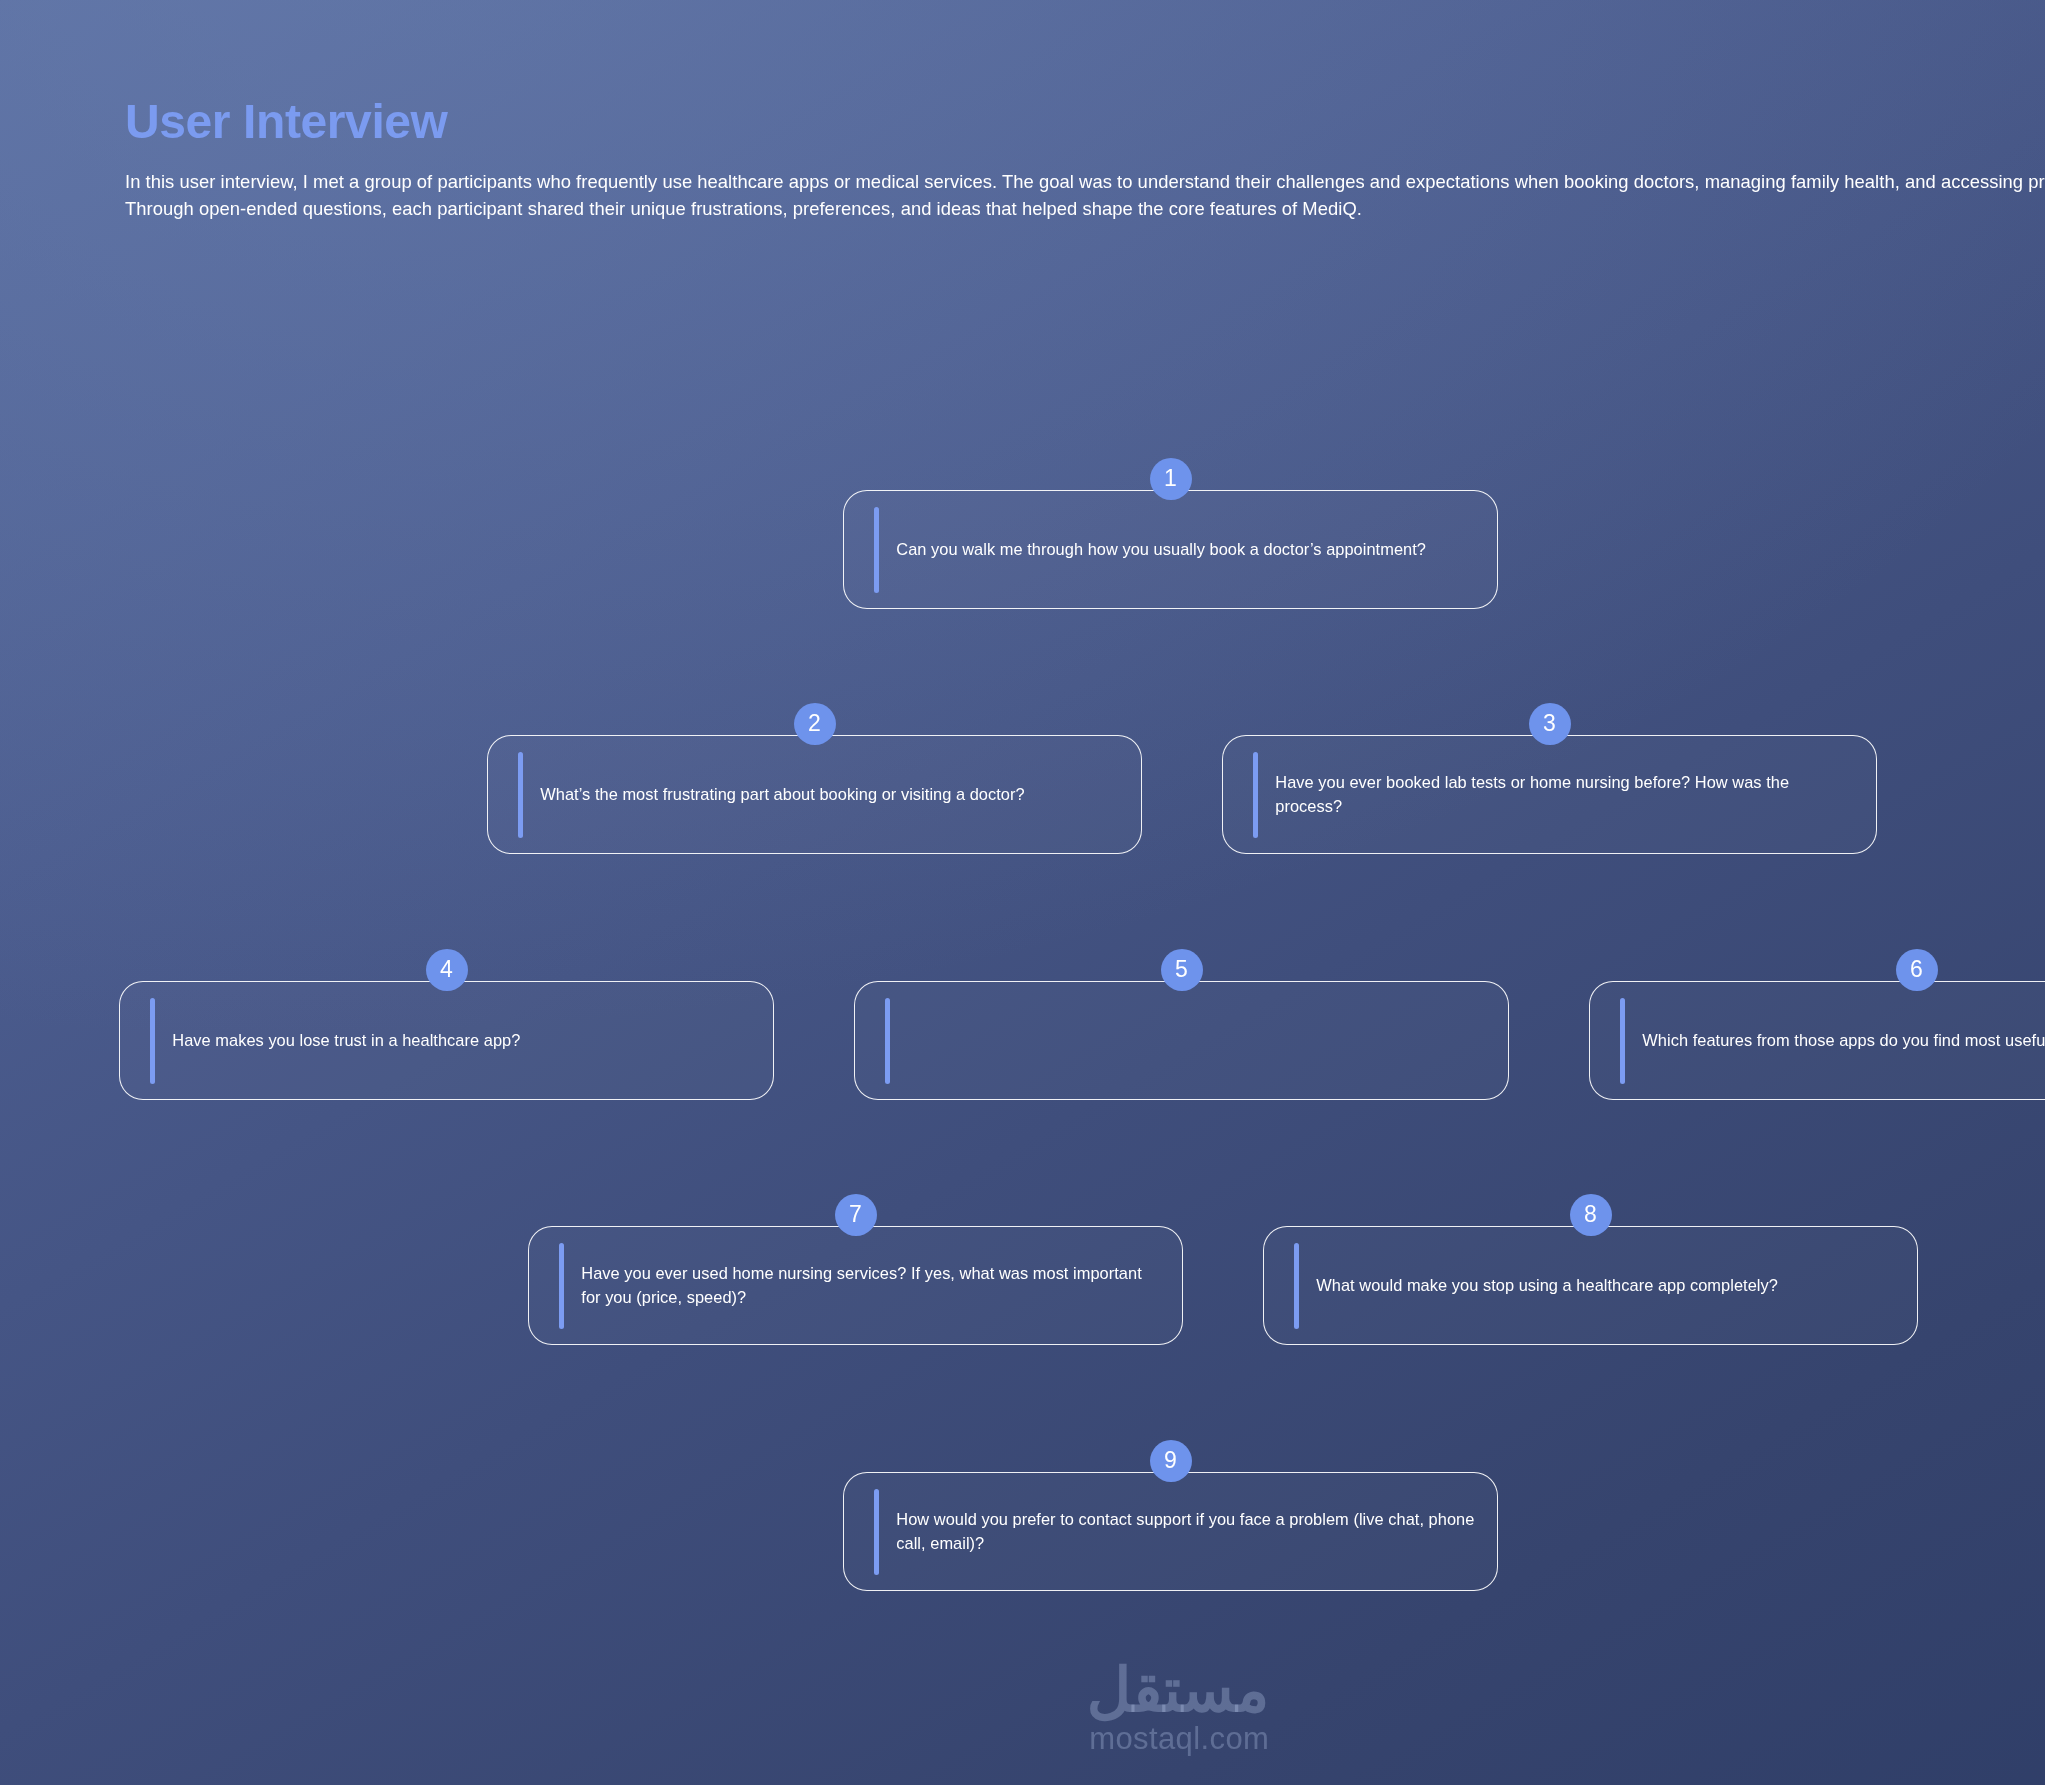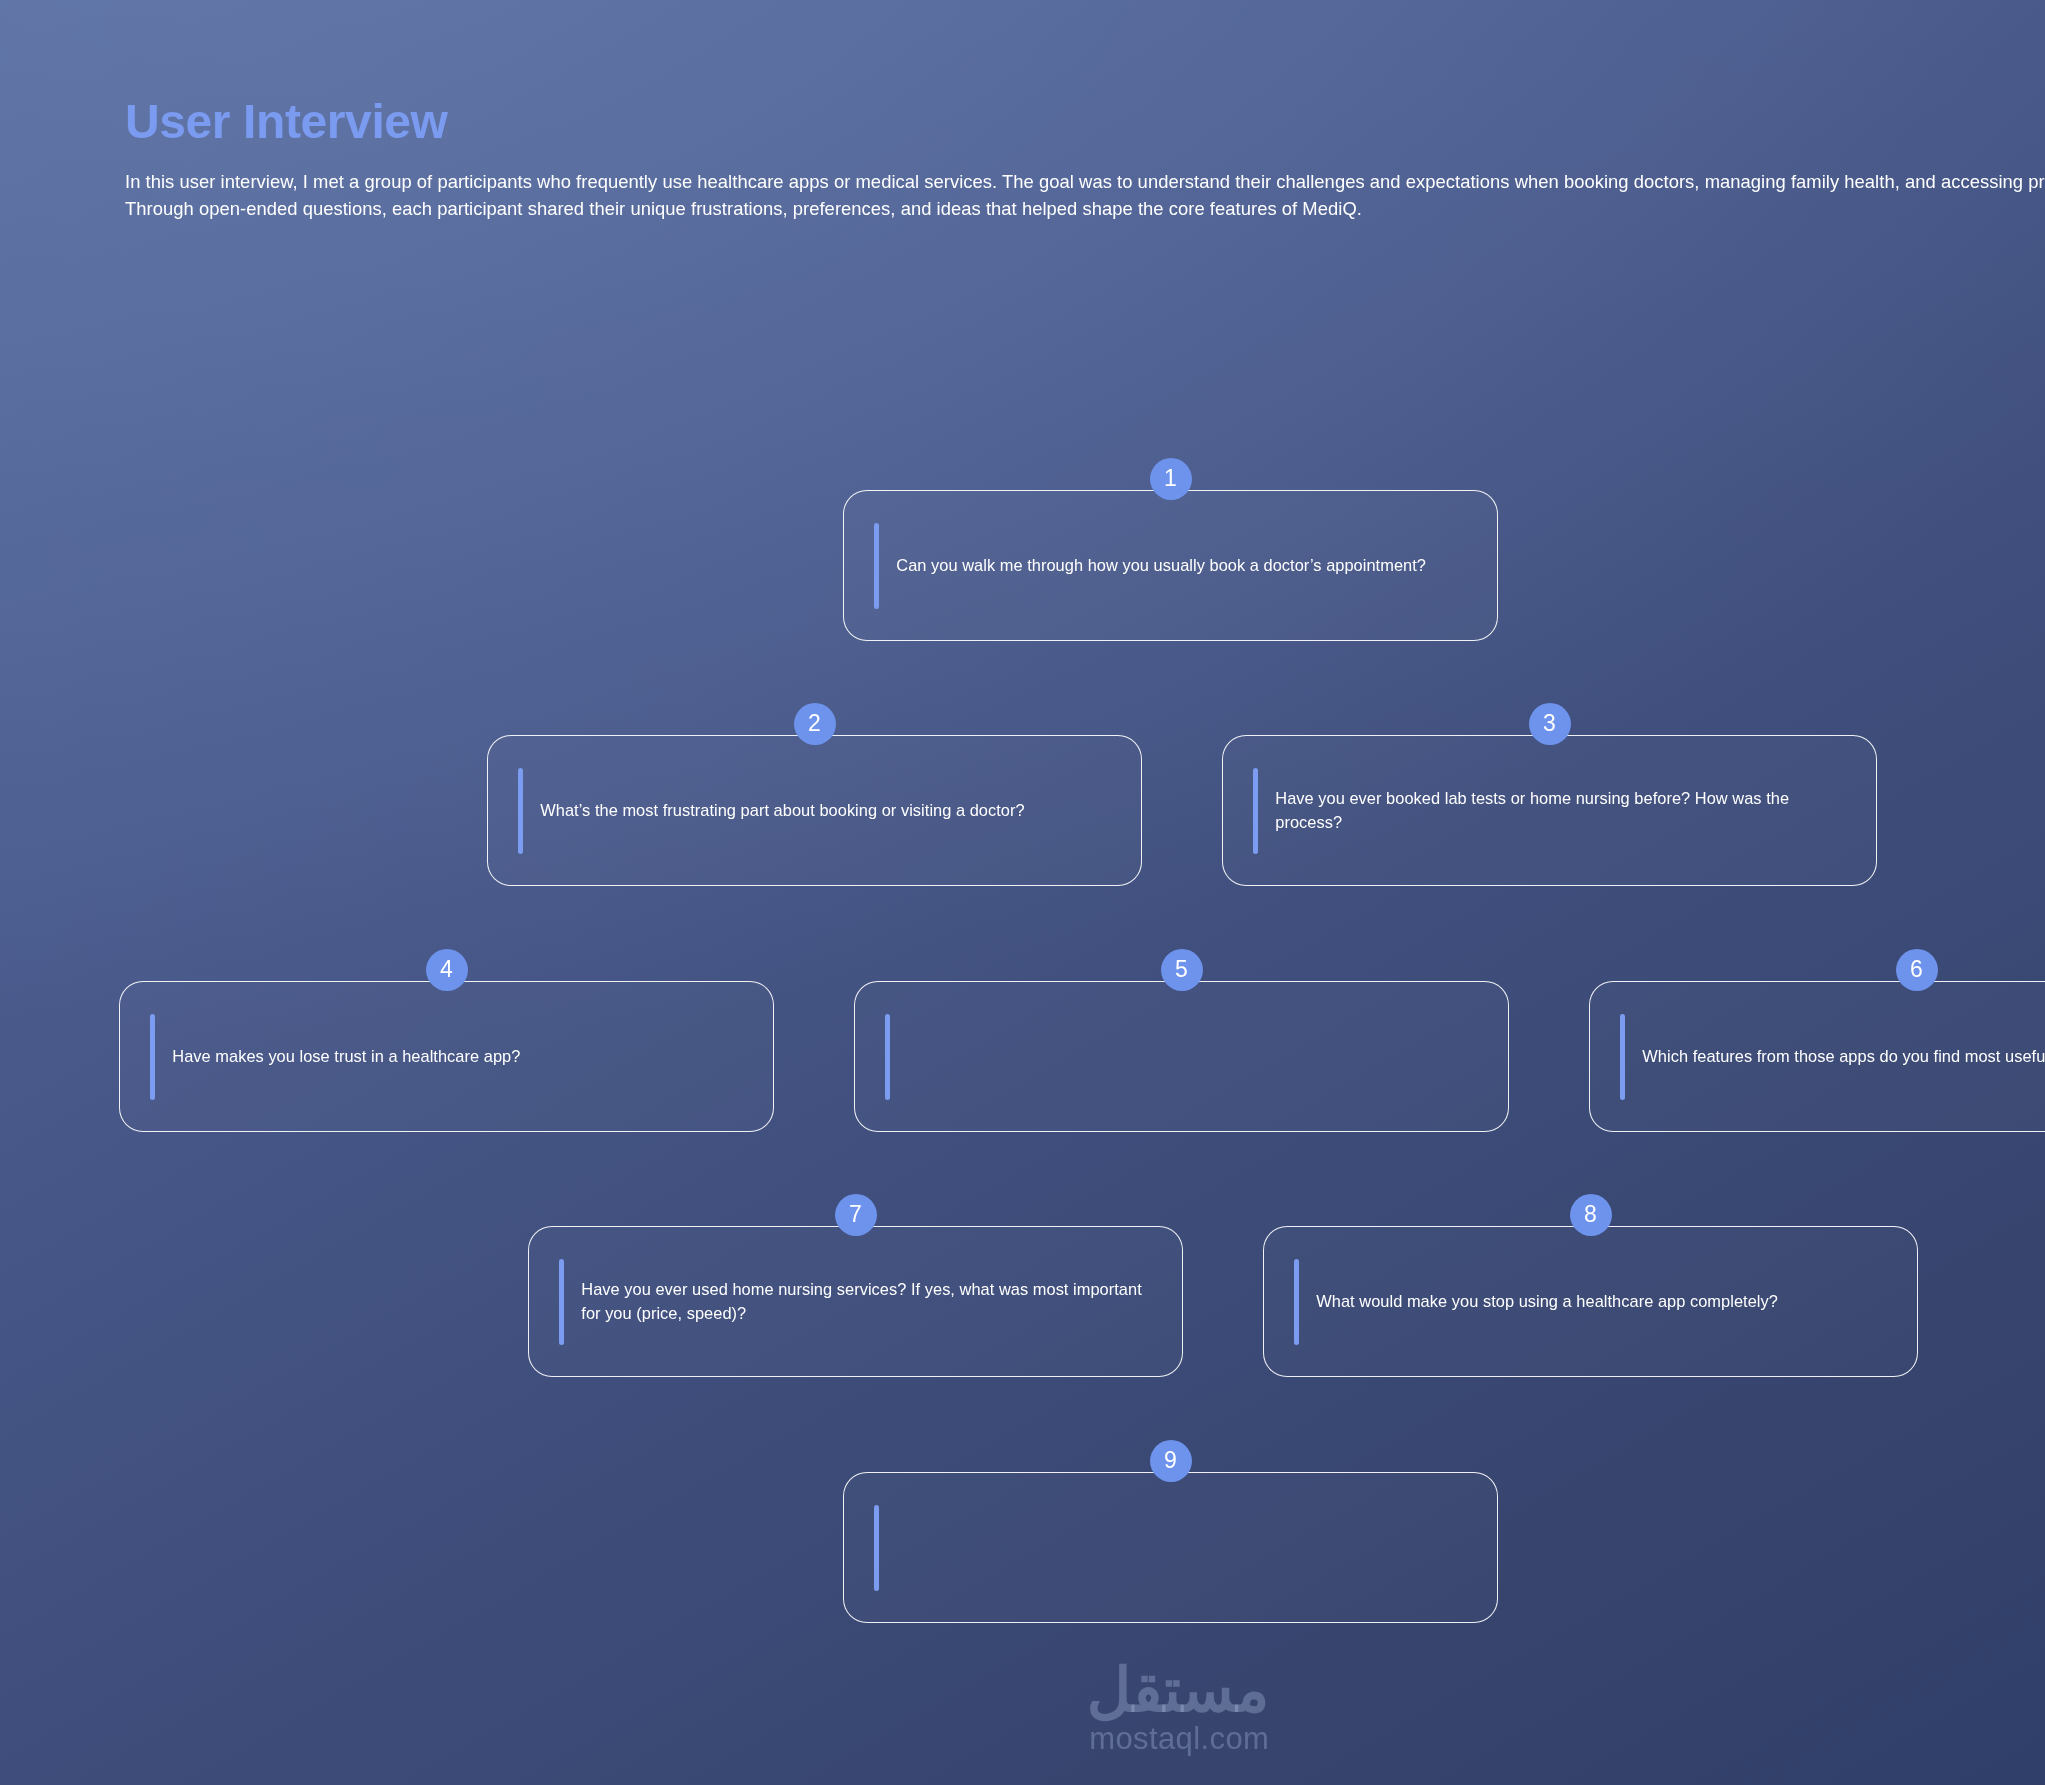--- a/index.html
+++ b/index.html
@@ -62,21 +62,21 @@
     line-height:1;
     z-index:3;
     padding-bottom:1.6px;
   }
 
   .card {
     position:absolute;
     top:32px;
     left:0;
     width:100%;
-    height:151px;
+    height:119px;
     border:1.2px solid rgba(255,255,255,0.92);
     border-radius:24px;
     background:rgba(255,255,255,0.022);
     display:flex;
     align-items:center;
     z-index:1;
   }
 
   .accent {
     width:5.3px;
@@ -199,20 +199,21 @@
         <div class="card-text">What would make you stop using a healthcare app completely?</div>
       </div>
     </div>
   </div>
 
   <div class="row row-5">
     <div class="card-wrap">
       <div class="badge">9</div>
       <div class="card">
         <div class="accent"></div>
+        <div class="card-text">How would you prefer to contact support if you face a problem (live chat, phone call, email)?</div>
       </div>
     </div>
   </div>
 
 </div>
 
 <div class="watermark">
   <div class="wm-ar">مستقل</div>
   <div class="wm-en">mostaql.com</div>
 </div>

